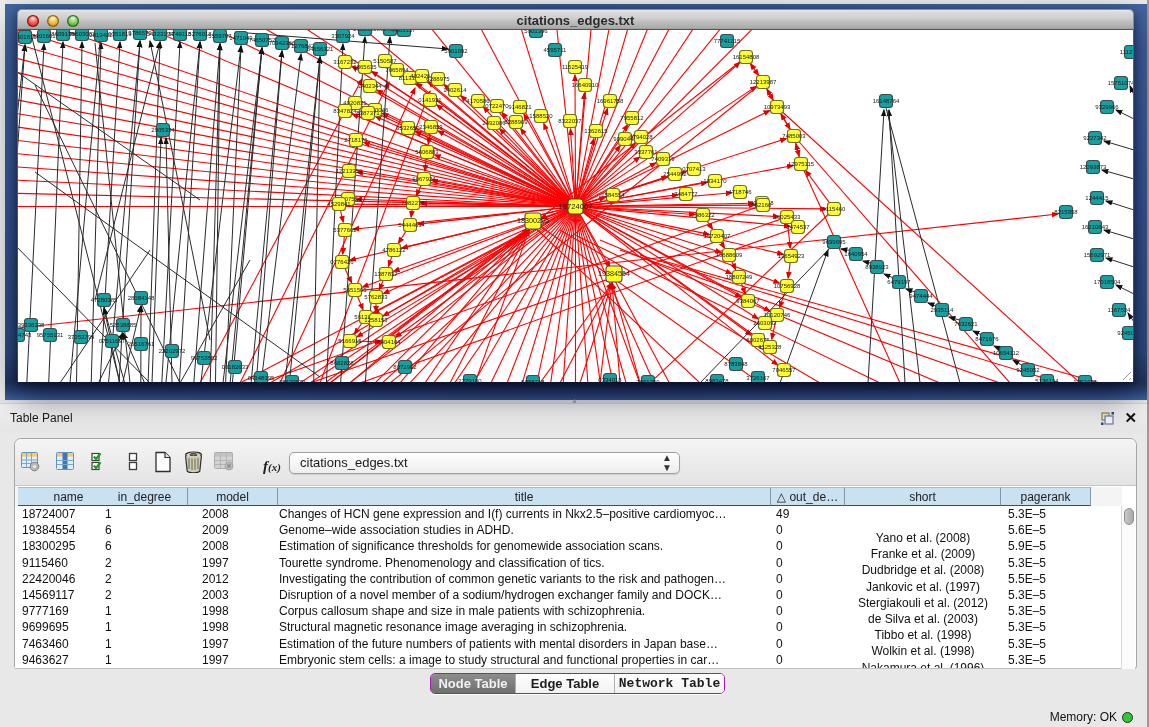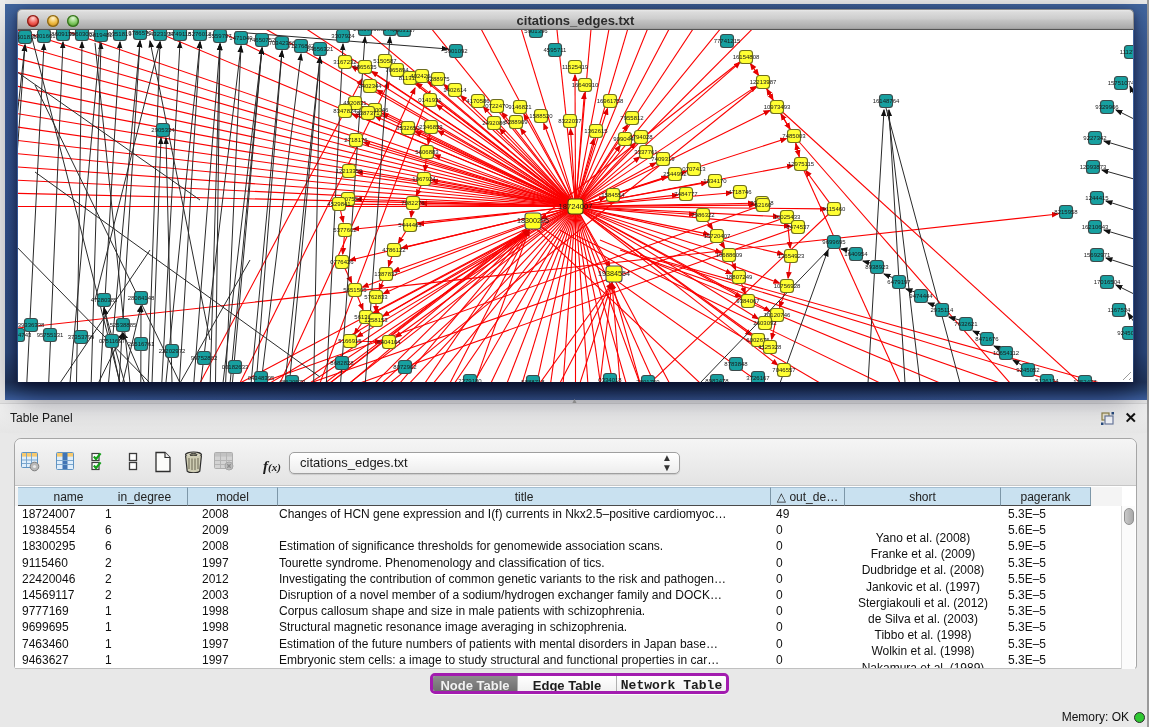--- a/index.html
+++ b/index.html
@@ -59,27 +59,27 @@
 .c2 { left:90px;  width:80px; }
 .c3 { left:187px; width:80px; }
 .c4 { left:264px; width:496px; }
 .c5 { left:761px; width:70px; }
 .c6 { left:830px; width:156px; text-align:center;margin-top:24px; }
 .c7 { left:993px; width:95px; }
 .vsb { position:absolute; right:1px; top:67px; width:14px; height:163px; background:#fbfbfb; border-left:1px solid #d9d9d9; }
 .vsb .thumb { position:absolute; left:1.5px; top:2px; width:10px; height:17px; background:linear-gradient(90deg,#c9c9c9,#a8a8a8); border:1px solid #909090; border-radius:6px; }
 
 .tabs { position:absolute; left:430px; top:273px; height:21px; display:flex;
-  border:3px solid #a21caf; border-radius:5px; overflow:hidden; box-shadow:0 1px 0 rgba(255,255,255,0.8); }
+  border:1px solid #a21caf; border-radius:5px; overflow:hidden; box-shadow:0 1px 0 rgba(255,255,255,0.8); }
 .tab { height:100%; font-size:13px; font-weight:bold; line-height:20px; text-align:center;
   background:linear-gradient(180deg,#ffffff,#f1f1f1); color:#1c1c1c; border-left:1px solid #b0b0b0; box-sizing:border-box; }
 .tab:first-child { border-left:none; }
 .tab.sel { background:linear-gradient(180deg,#8d8d8d,#6f6f6f); color:#f2f2f2; }
 
-.statusbar { position:absolute; right:2px; top:310px; font-size:12px; color:#111; }
+.statusbar { position:absolute; right:14px; top:310px; font-size:12px; color:#111; }
 .memdot { display:inline-block; width:11px; height:11px; border-radius:50%;
   background:#2fc832; border:1px solid #2b2b2b; vertical-align:-2px; margin-left:5px; }
 .rightstrip { position:absolute; right:0px; top:0; width:2px; height:727px; background:#9a9a9a; }
 </style></head>
 <body>
 <div class="gutter"></div>
 <div class="desktop">
   <div class="netwin">
     <div class="titlebar">
       <div class="tl r"></div>
@@ -1073,20 +1073,21 @@
           <div class="c c3">2008</div>
           <div class="c c4">Changes of HCN gene expression and I(f) currents in Nkx2.5–positive cardiomyoc…</div>
           <div class="c c5">49</div>
           <div class="c c6">Yano et al. (2008)</div>
           <div class="c c7">5.3E–5</div>
         </div>
 <div class="tr">
           <div class="c c1">19384554</div>
           <div class="c c2">6</div>
           <div class="c c3">2009</div>
+          <div class="c c4">Genome–wide association studies in ADHD.</div>
           <div class="c c5">0</div>
           <div class="c c6">Franke et al. (2009)</div>
           <div class="c c7">5.6E–5</div>
         </div>
 <div class="tr">
           <div class="c c1">18300295</div>
           <div class="c c2">6</div>
           <div class="c c3">2008</div>
           <div class="c c4">Estimation of significance thresholds for genomewide association scans.</div>
           <div class="c c5">0</div>
@@ -1137,21 +1138,21 @@
           <div class="c c5">0</div>
           <div class="c c6">Wolkin et al. (1998)</div>
           <div class="c c7">5.3E–5</div>
         </div>
 <div class="tr">
           <div class="c c1">7463460</div>
           <div class="c c2">1</div>
           <div class="c c3">1997</div>
           <div class="c c4">Estimation of the future numbers of patients with mental disorders in Japan base…</div>
           <div class="c c5">0</div>
-          <div class="c c6">Nakamura et al. (1989)</div>
+          <div class="c c6">Nakamura et al. (1996)</div>
           <div class="c c7">5.3E–5</div>
         </div>
 <div class="tr">
           <div class="c c1">9463627</div>
           <div class="c c2">1</div>
           <div class="c c3">1997</div>
           <div class="c c4">Embryonic stem cells: a image to study structural and functional properties in car…</div>
           <div class="c c5">0</div>
           <div class="c c6">Hescheler et al. (1997)</div>
           <div class="c c7">5.3E–5</div>

